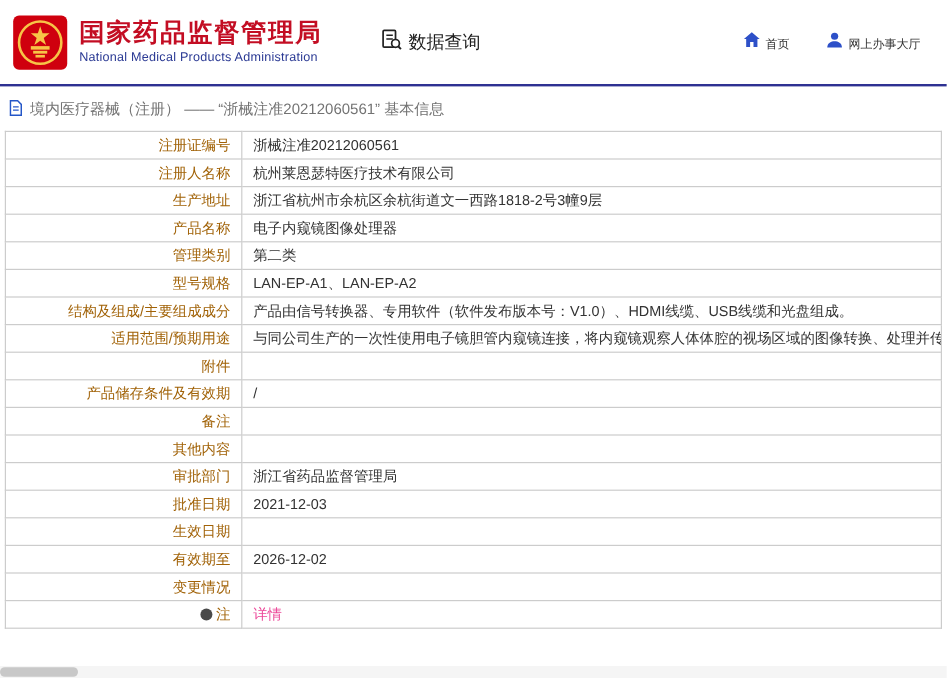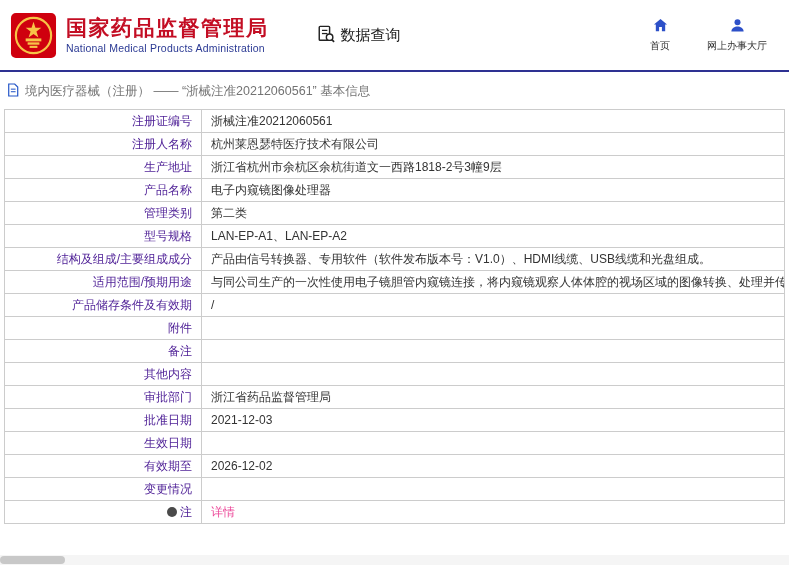--- a/index.html
+++ b/index.html
@@ -46,22 +46,22 @@
     cursor:pointer;
   }
   .header-right {
     margin-left:auto;
     display:flex;
     gap:30px;
     align-items:flex-end;
   }
   .nav-item {
     display:flex;
-    flex-direction:column;
-    align-items:center;
+    flex-direction:row;
+    align-items:flex-end;
     gap:4px;
     font-size:10px;
     color:#333;
     cursor:pointer;
     min-width:34px;
   }
   .header-line { height:2px; background:#2e3192; }
 
   
   .breadcrumb {
@@ -85,21 +85,21 @@
     height:23px;
     font-size:12px;
     padding:2px 9px;
     vertical-align:middle;
     white-space:nowrap;
     overflow:hidden;
   }
   td.label {
     width:197px;
     text-align:right;
-    color:#4c1d95;
+    color:#a16207;
     background:#fff;
   }
   td.value { text-align:left; color:#333; }
   a.link { color:#ec4899; text-decoration:none; cursor:pointer; }
   .note-icon {
     display:inline-block;
     width:10px; height:10px;
     border-radius:50%;
     background:#4a4a4a;
     margin-right:3px;
@@ -213,26 +213,26 @@
     </tr>
     <tr>
       <td class="label">结构及组成/主要组成成分</td>
       <td class="value">产品由信号转换器、专用软件（软件发布版本号：V1.0）、HDMI线缆、USB线缆和光盘组成。</td>
     </tr>
     <tr>
       <td class="label">适用范围/预期用途</td>
       <td class="value">与同公司生产的一次性使用电子镜胆管内窥镜连接，将内窥镜观察人体体腔的视场区域的图像转换、处理并传输至PC或平板。</td>
     </tr>
     <tr>
+      <td class="label">附件</td>
+      <td class="value"></td>
+    </tr>
+    <tr>
       <td class="label">产品储存条件及有效期</td>
       <td class="value">/</td>
-    </tr>
-    <tr>
-      <td class="label">附件</td>
-      <td class="value"></td>
     </tr>
     <tr>
       <td class="label">备注</td>
       <td class="value"></td>
     </tr>
     <tr>
       <td class="label">其他内容</td>
       <td class="value"></td>
     </tr>
     <tr>

